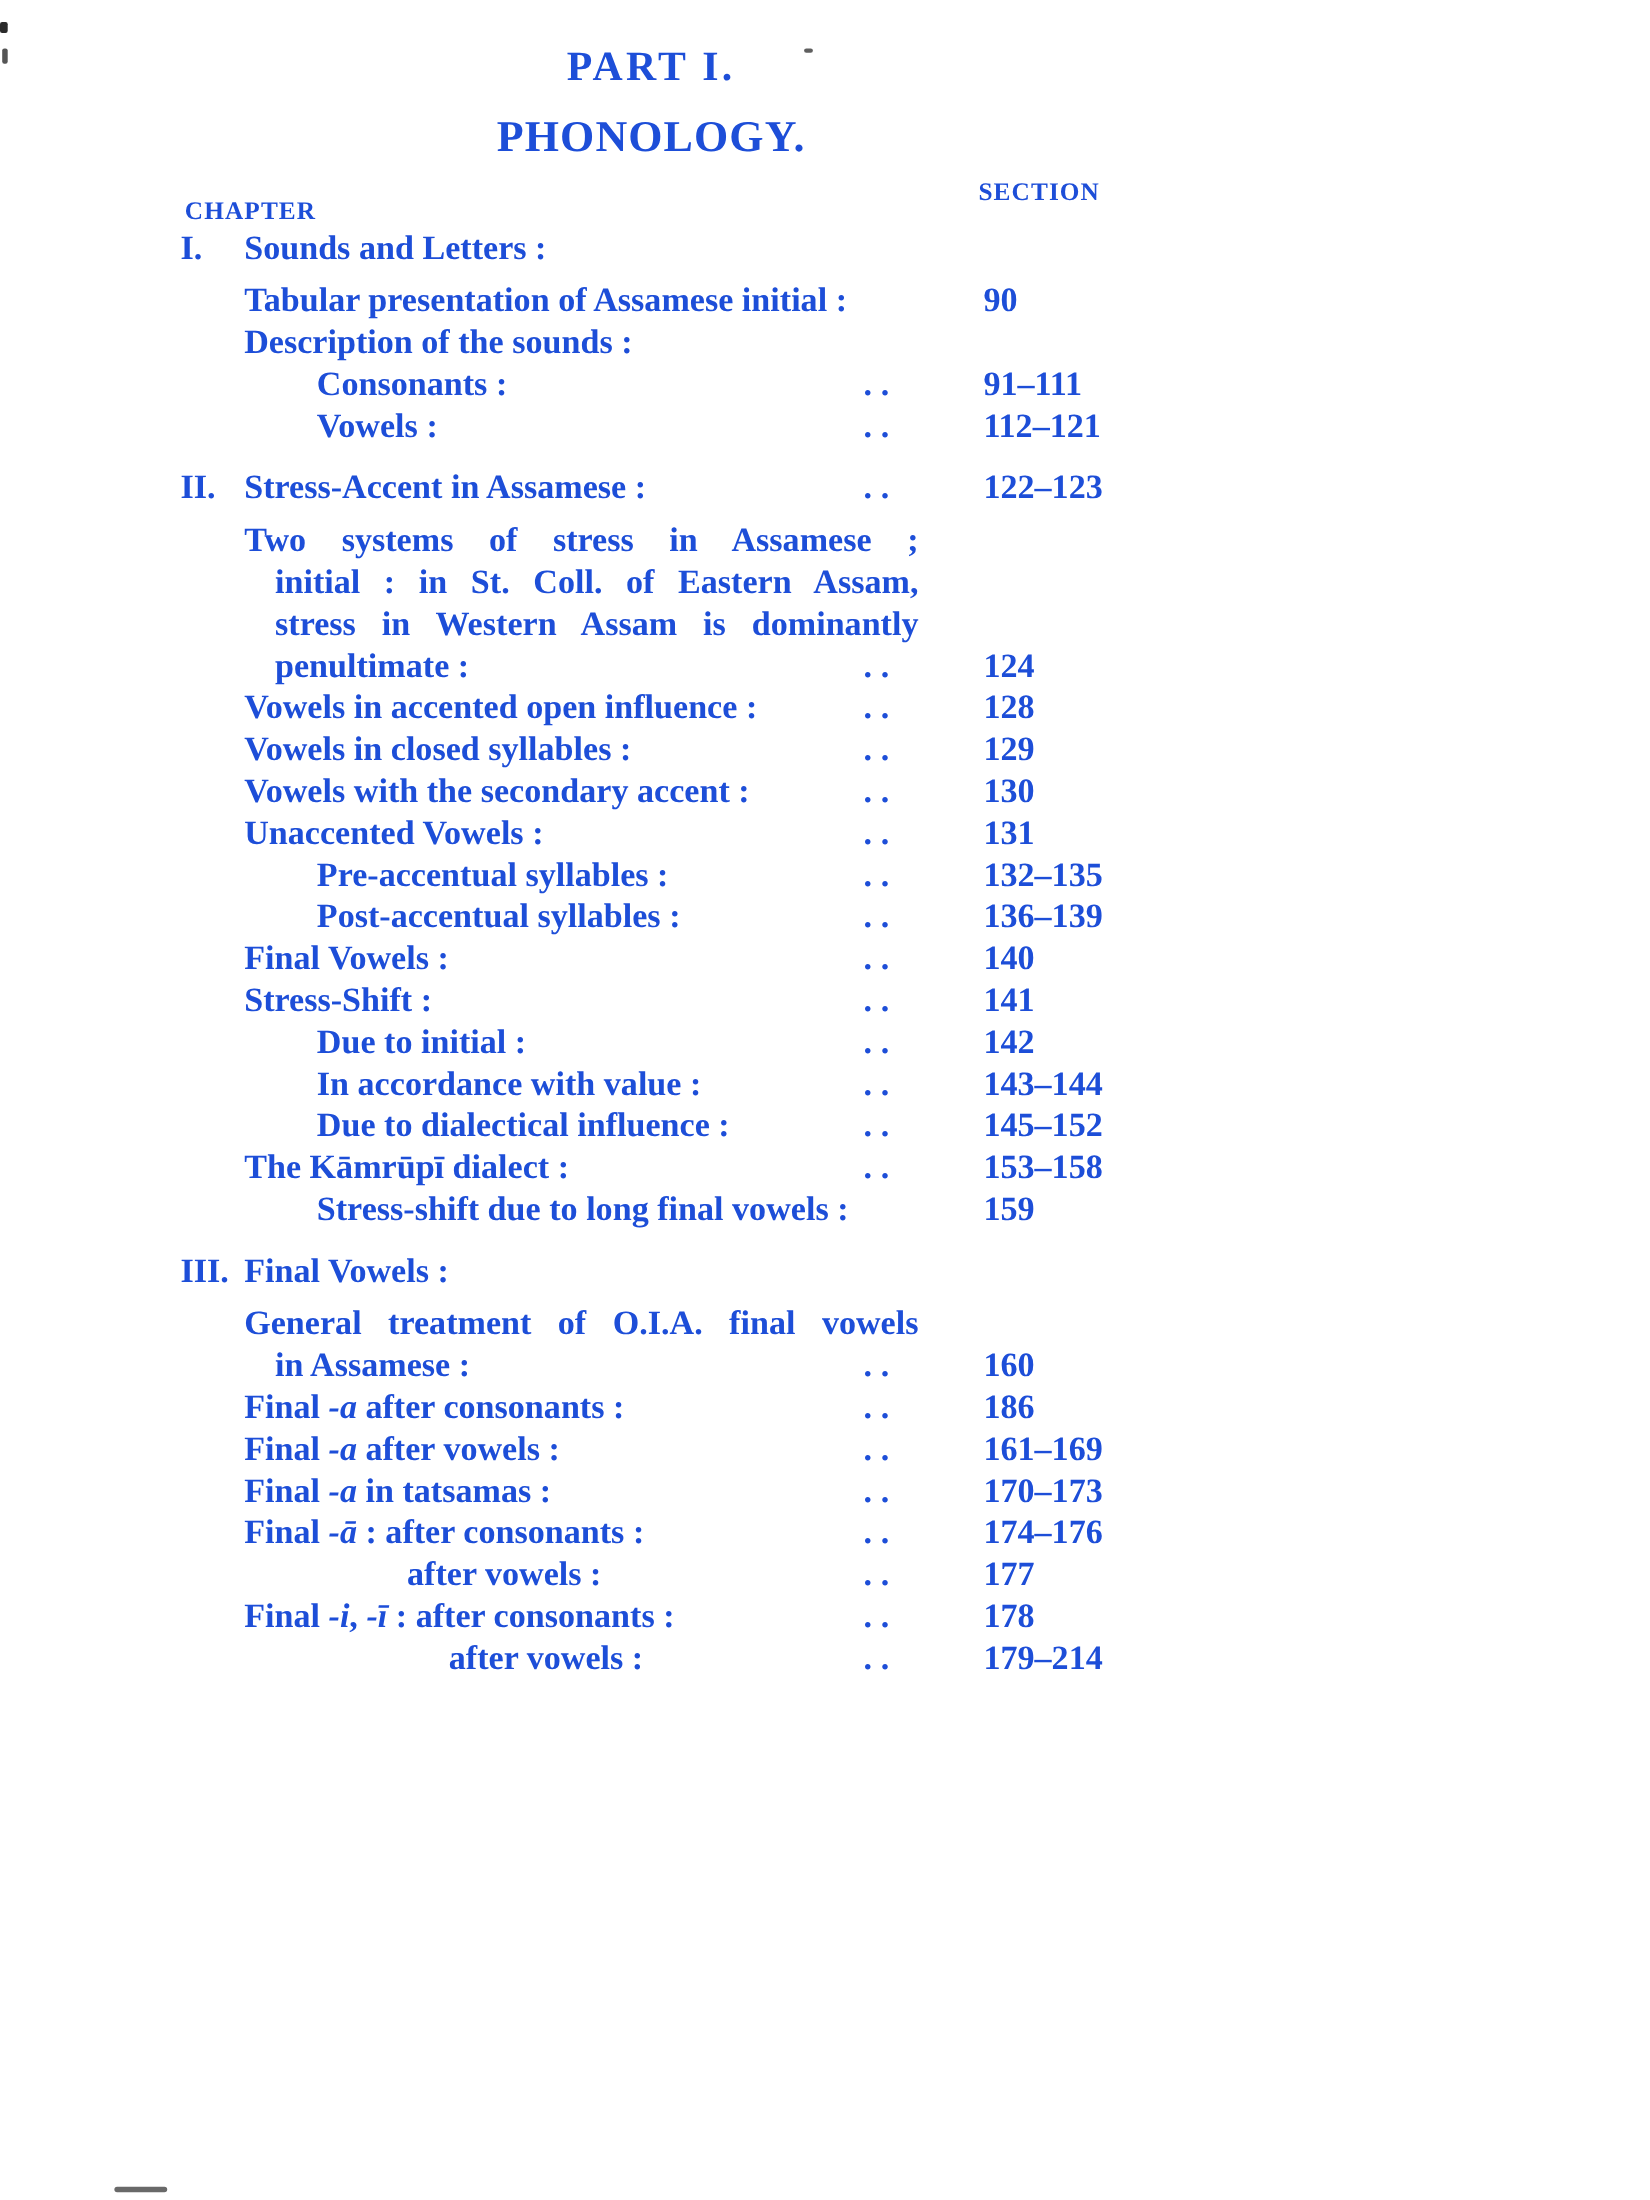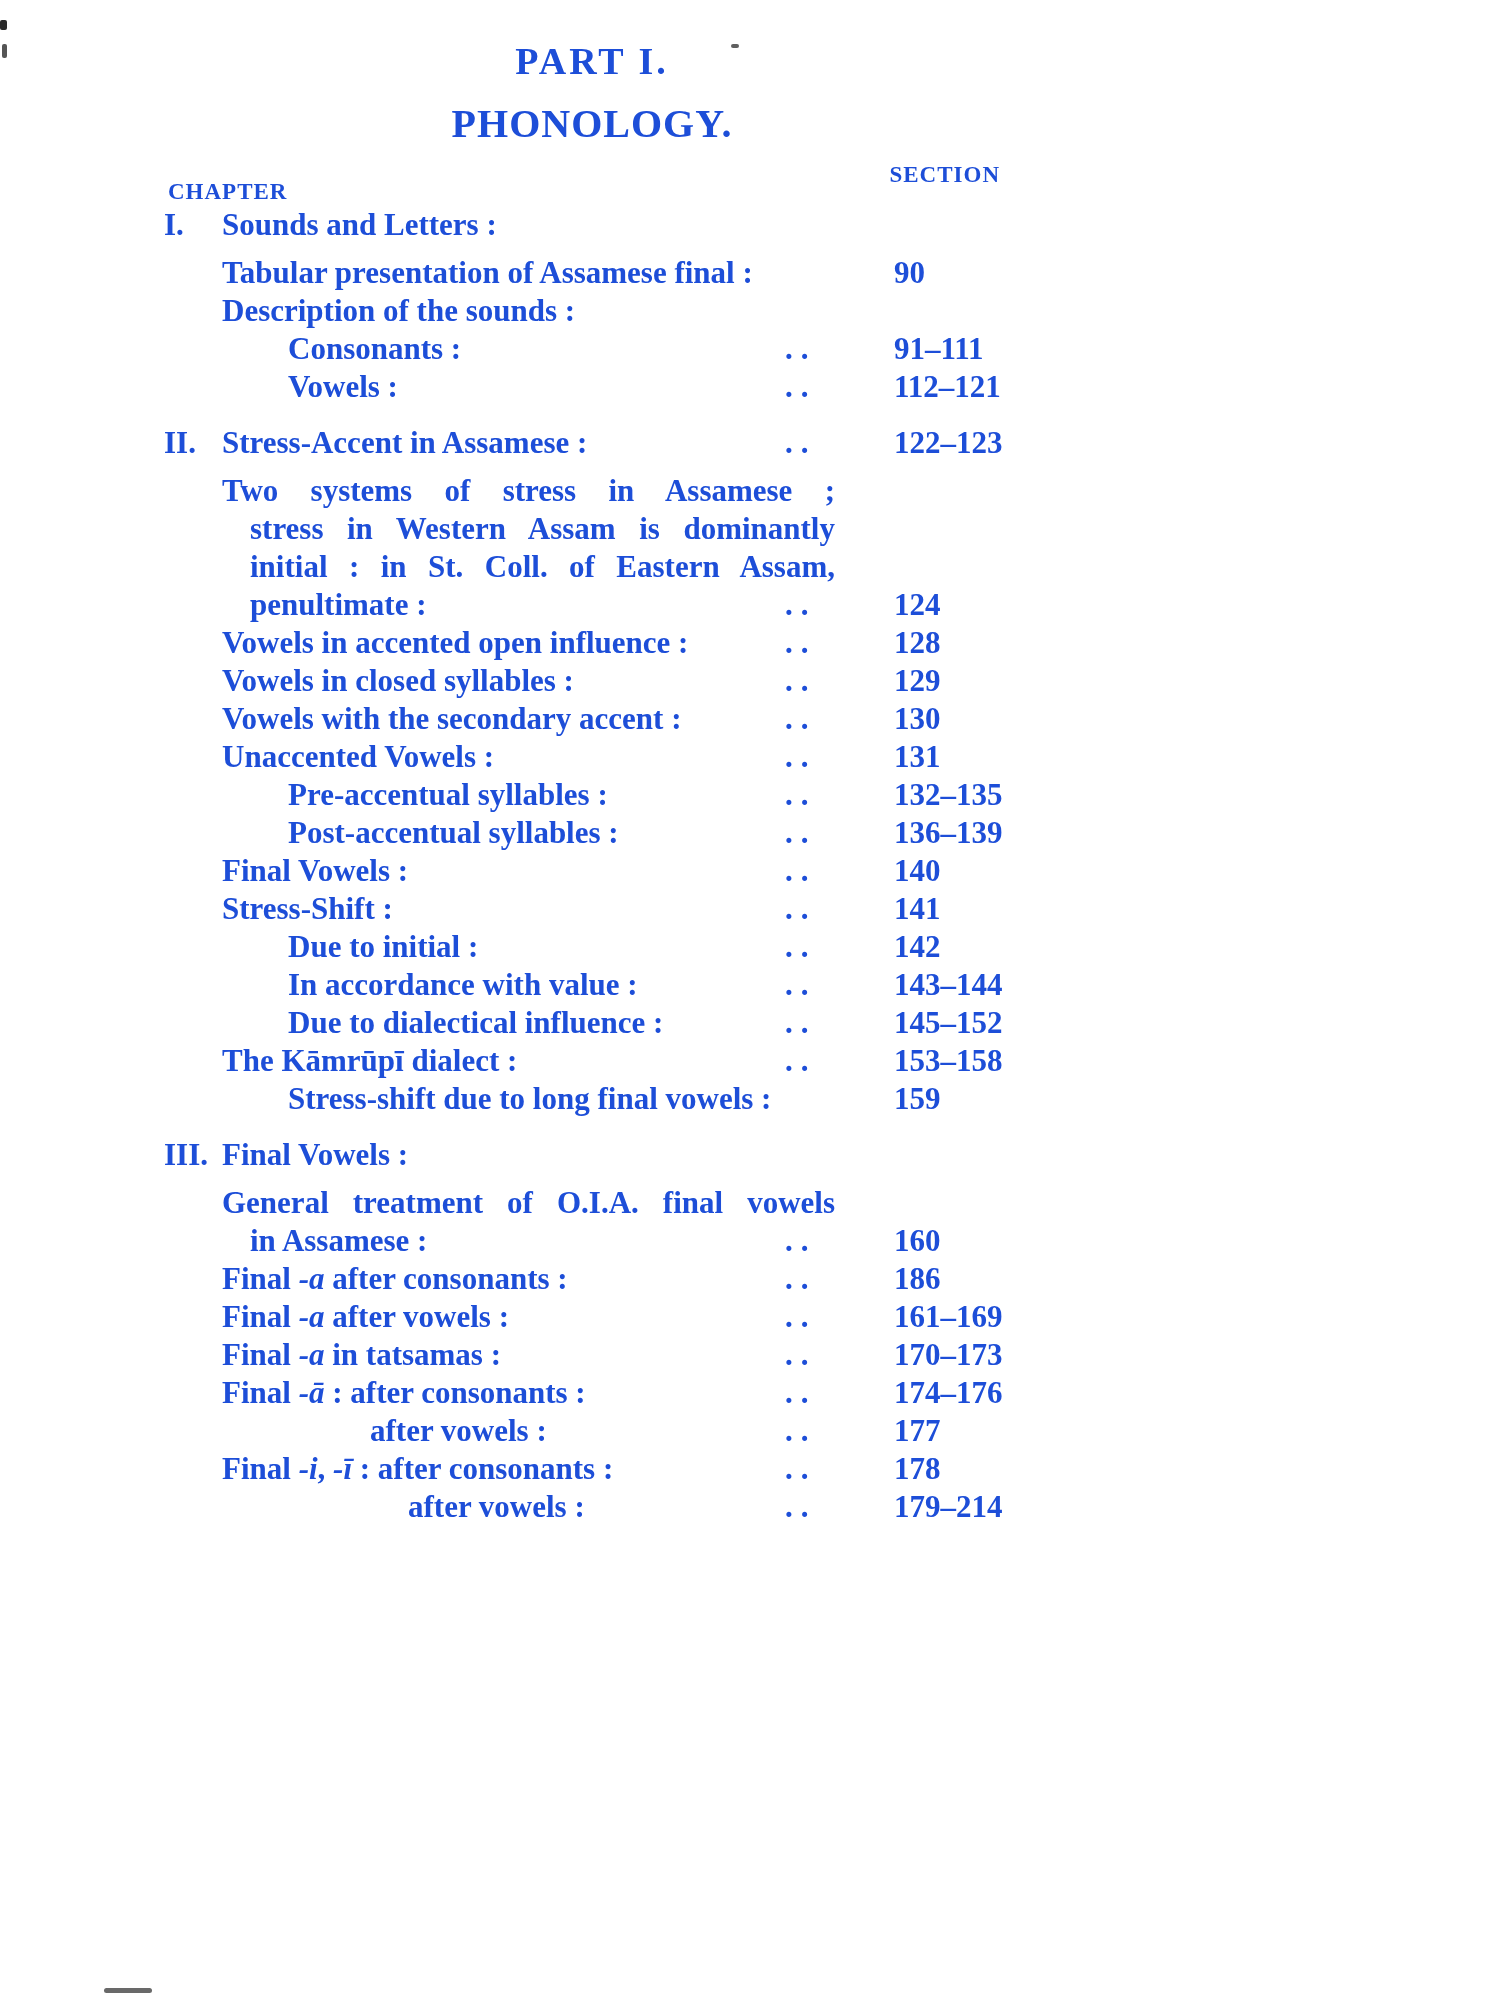--- a/index.html
+++ b/index.html
@@ -84,28 +84,28 @@
 
   <div class="sheet-text">
     <div class="part-title">PART I.</div>
     <div class="subject-title">PHONOLOGY.</div>
     <div class="col-headers">
       <span class="left">CHAPTER</span>
       <span class="right">SECTION</span>
     </div>
     <div class="rows">
         <div class="row ind-1 chapter"><span class="num">I.</span><span class="label">Sounds and Letters :</span></div>
-        <div class="row ind-1"><span class="label">Tabular presentation of Assamese final :</span><span class="sec">90</span></div>
+        <div class="row ind-1"><span class="label">Tabular presentation of Assamese initial :</span><span class="sec">90</span></div>
         <div class="row ind-1"><span class="label">Description of the sounds :</span></div>
         <div class="row ind-3"><span class="label">Consonants :</span><span class="dots">..</span><span class="sec">91–111</span></div>
         <div class="row ind-3"><span class="label">Vowels :</span><span class="dots">..</span><span class="sec">112–121</span></div>
         <div class="row ind-1 chapter"><span class="num">II.</span><span class="label">Stress-Accent in Assamese :</span><span class="dots">..</span><span class="sec">122–123</span></div>
         <div class="row ind-1"><span class="label just" style="width: 613px;">Two systems of stress in Assamese ;</span></div>
+        <div class="row ind-2"><span class="label just" style="width: 585px;">initial : in St. Coll. of Eastern Assam,</span></div>
         <div class="row ind-2"><span class="label just" style="width: 585px;">stress in Western Assam is dominantly</span></div>
-        <div class="row ind-2"><span class="label just" style="width: 585px;">initial : in St. Coll. of Eastern Assam,</span></div>
         <div class="row ind-2"><span class="label">penultimate :</span><span class="dots">..</span><span class="sec">124</span></div>
         <div class="row ind-1"><span class="label">Vowels in accented open influence :</span><span class="dots">..</span><span class="sec">128</span></div>
         <div class="row ind-1"><span class="label">Vowels in closed syllables :</span><span class="dots">..</span><span class="sec">129</span></div>
         <div class="row ind-1"><span class="label">Vowels with the secondary accent :</span><span class="dots">..</span><span class="sec">130</span></div>
         <div class="row ind-1"><span class="label">Unaccented Vowels :</span><span class="dots">..</span><span class="sec">131</span></div>
         <div class="row ind-3"><span class="label">Pre-accentual syllables :</span><span class="dots">..</span><span class="sec">132–135</span></div>
         <div class="row ind-3"><span class="label">Post-accentual syllables :</span><span class="dots">..</span><span class="sec">136–139</span></div>
         <div class="row ind-1"><span class="label">Final Vowels :</span><span class="dots">..</span><span class="sec">140</span></div>
         <div class="row ind-1"><span class="label">Stress-Shift :</span><span class="dots">..</span><span class="sec">141</span></div>
         <div class="row ind-3"><span class="label">Due to initial :</span><span class="dots">..</span><span class="sec">142</span></div>

